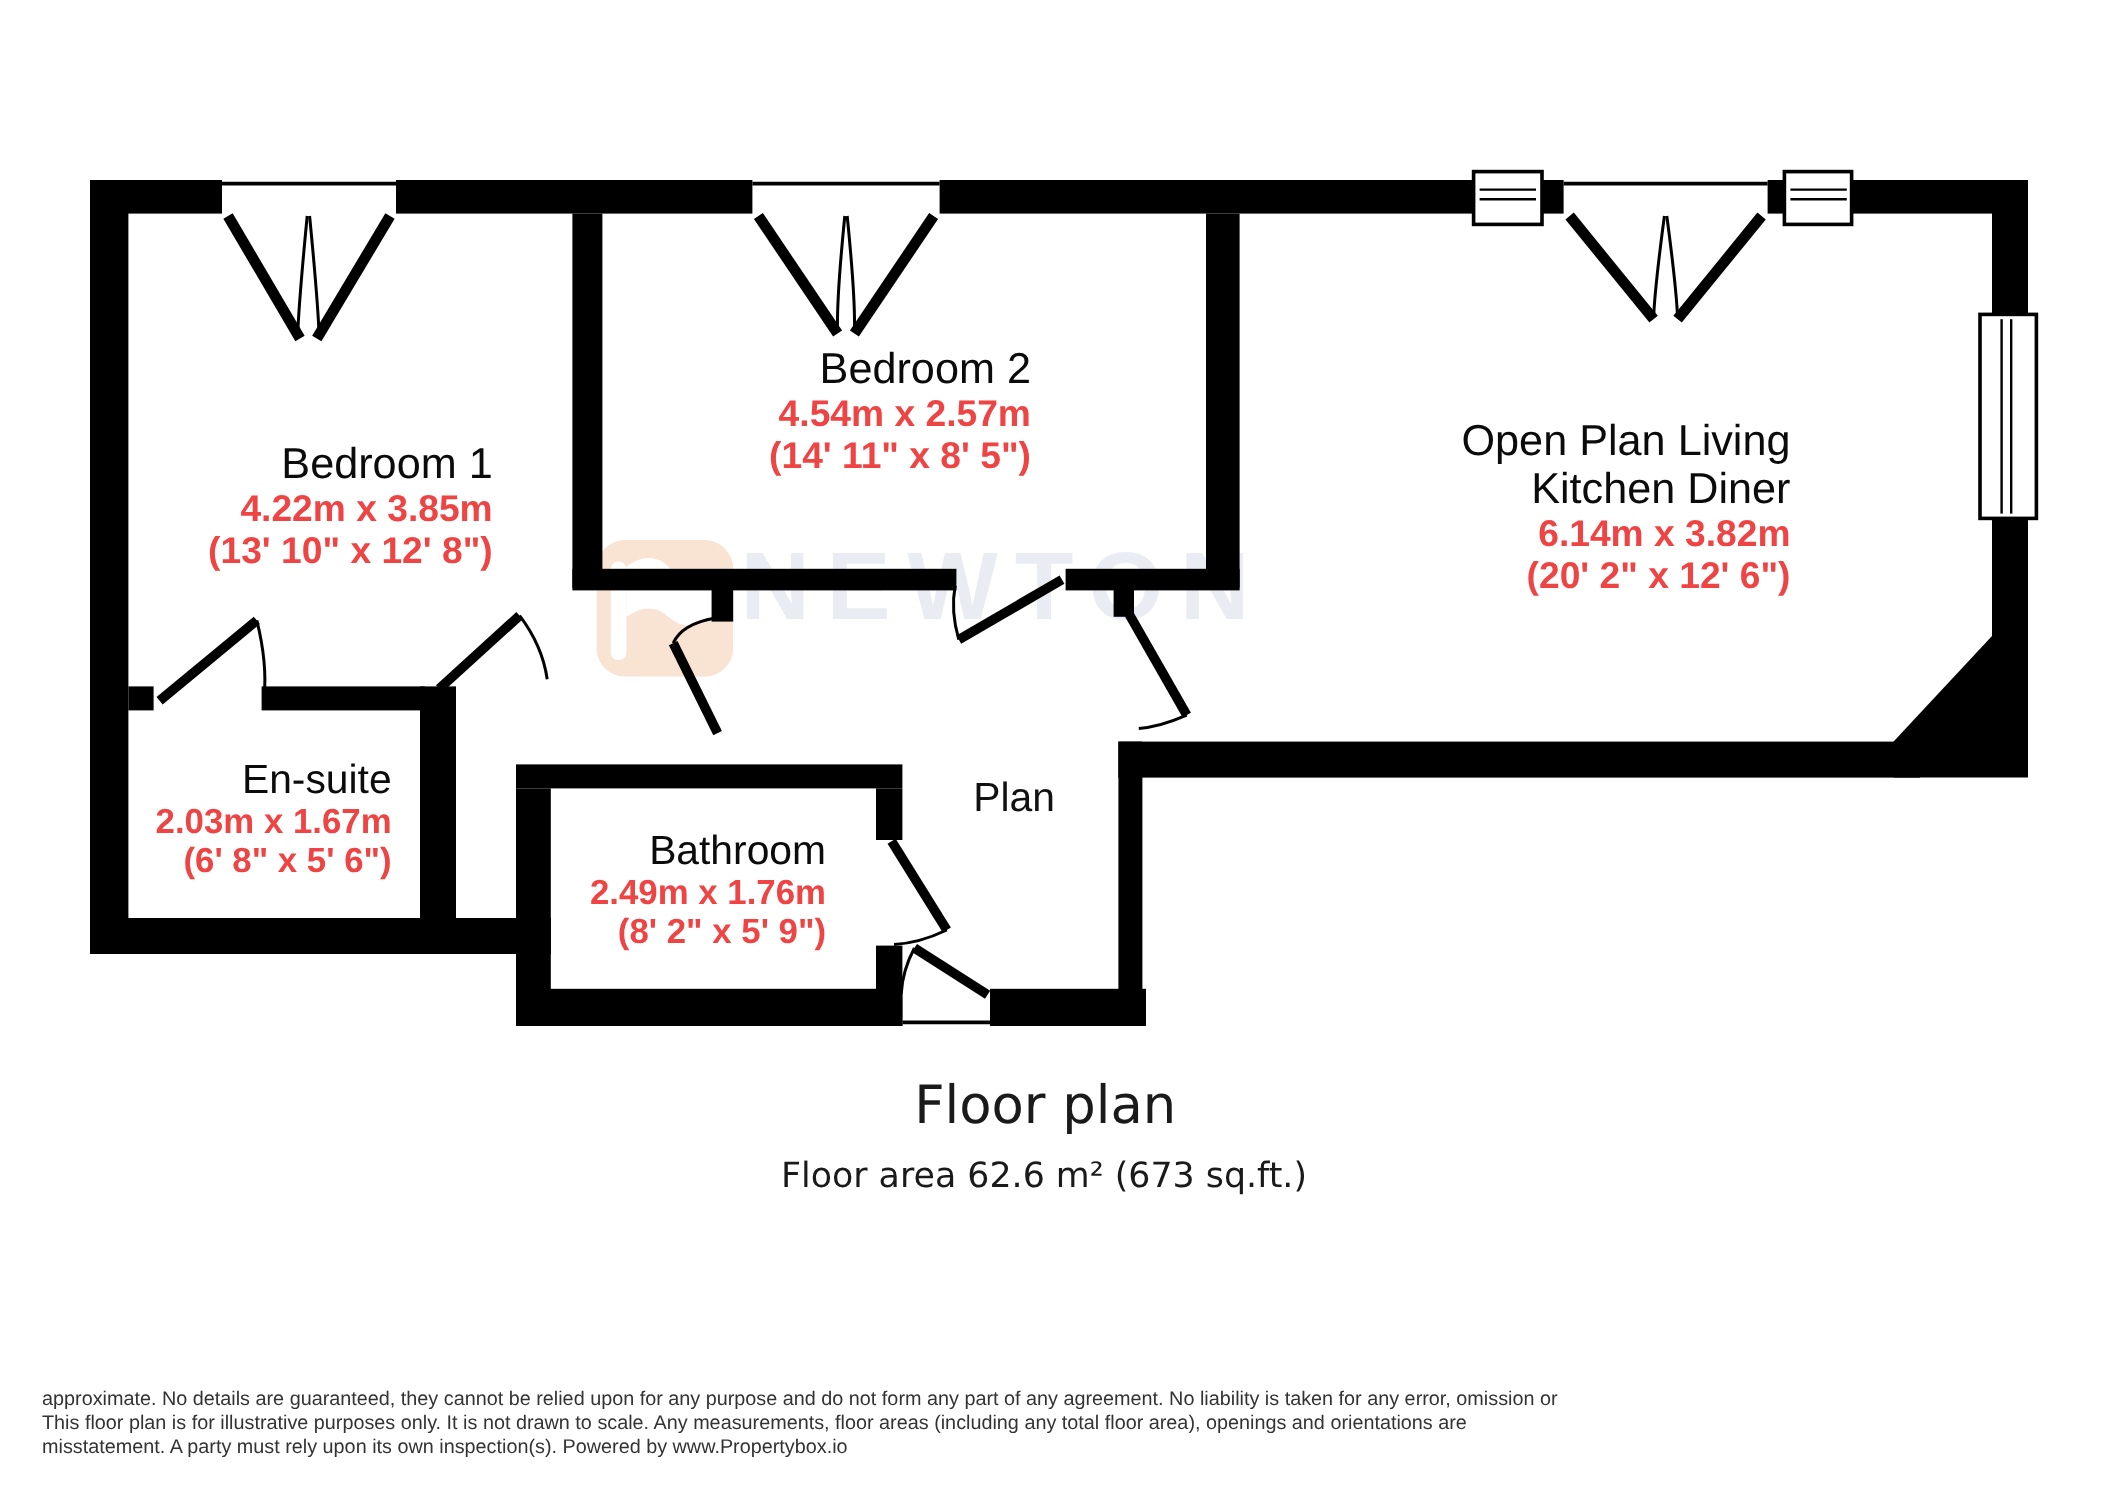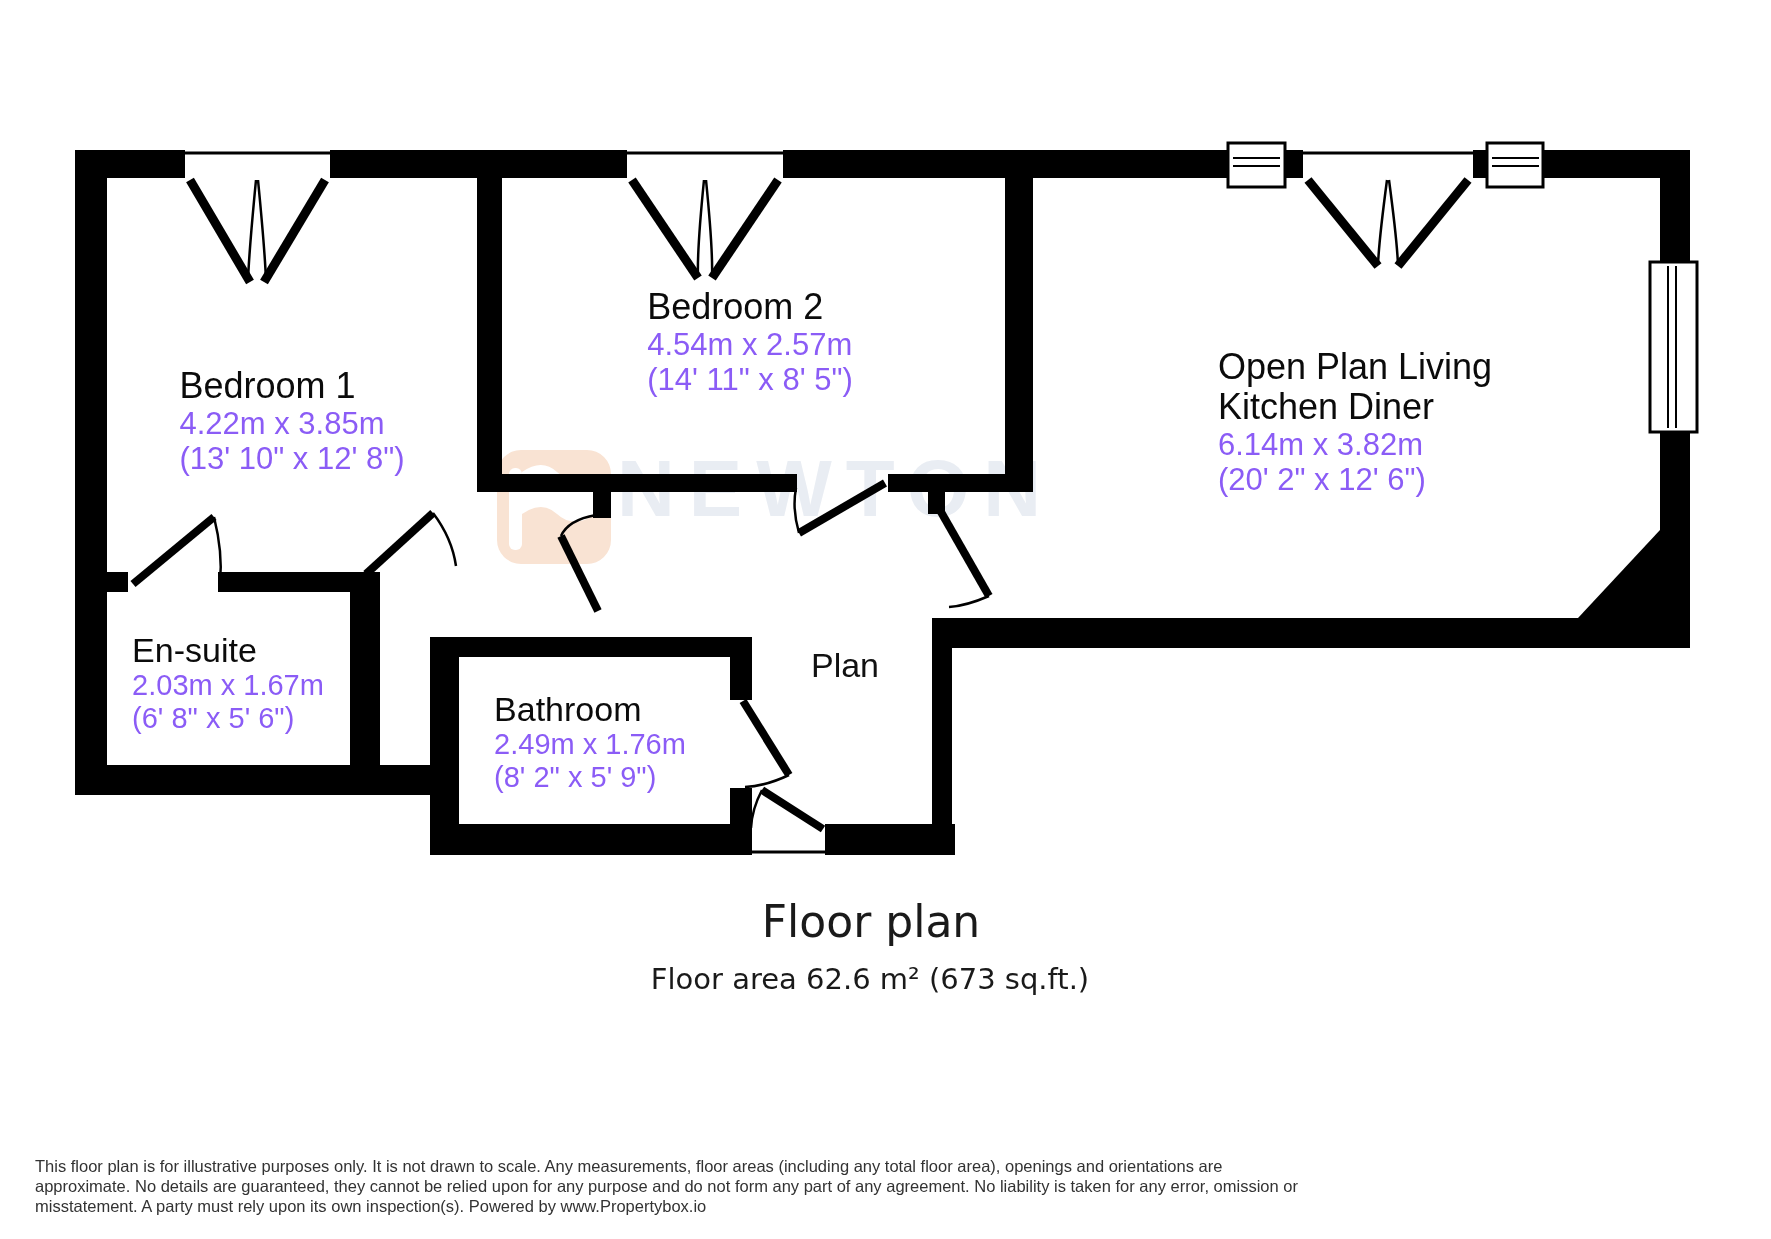--- a/index.html
+++ b/index.html
@@ -9,23 +9,23 @@
   }
   
   #watermark{position:absolute;left:0;top:0;width:100%;height:100%;z-index:0;}
   .wm-line{position:absolute;font-weight:bold;white-space:nowrap;}
   #wm-1{left:617px;top:443px;font-size:80px;letter-spacing:14px;color:#e9edf3;}
   #wm-2{left:617px;top:524px;font-size:80px;letter-spacing:2px;color:#fcebe0;}
   #wm-icon{position:absolute;left:497px;top:450px;}
   
   #plan{position:absolute;left:0;top:0;z-index:1;}
   
-  .room-label{position:absolute;z-index:2;text-align:left;transform:translateX(-50%);white-space:nowrap;}
+  .room-label{position:absolute;z-index:2;text-align:right;transform:translateX(-50%);white-space:nowrap;}
   .room-name{font-size:36px;line-height:40px;color:#0b0b0b;}
-  .room-dim{font-size:31px;line-height:35px;color:#8b5cf6;}
+  .room-dim{font-size:31px;line-height:35px;color:#ef4444;font-weight:bold;}
   #lbl-bedroom1{left:292px;top:366px;}
   #lbl-bedroom2{left:750px;top:287px;}
   #lbl-living{left:1355px;top:347px;}
   #lbl-ensuite{left:228px;top:631px;}
   #lbl-ensuite .room-name,#lbl-bathroom .room-name{font-size:34px;line-height:38px;}
   #lbl-ensuite .room-dim,#lbl-bathroom .room-dim{font-size:29px;line-height:33px;}
   #lbl-bathroom{left:590px;top:690px;}
   #lbl-hall{left:845px;top:646px;font-size:34px;}
   
   .caption{position:absolute;z-index:2;font-family:"DejaVu Sans", sans-serif;}
@@ -214,18 +214,18 @@
     <div class="room-name">Bathroom</div>
     <div class="room-dim">2.49m x 1.76m</div>
     <div class="room-dim">(8' 2" x 5' 9")</div>
   </div>
 
   <div id="lbl-hall" class="room-label">Plan</div>
 
   <div id="title" class="caption">Floor plan</div>
   <div id="subtitle" class="caption">Floor area 62.6 m² (673 sq.ft.)</div>
   <div id="disclaimer">
+    <div>approximate. No details are guaranteed, they cannot be relied upon for any purpose and do not form any part of any agreement. No liability is taken for any error, omission or</div>
     <div>This floor plan is for illustrative purposes only. It is not drawn to scale. Any measurements, floor areas (including any total floor area), openings and orientations are</div>
-    <div>approximate. No details are guaranteed, they cannot be relied upon for any purpose and do not form any part of any agreement. No liability is taken for any error, omission or</div>
     <div>misstatement. A party must rely upon its own inspection(s). Powered by www.Propertybox.io</div>
   </div>
 
 </div>
 
 </body></html>

